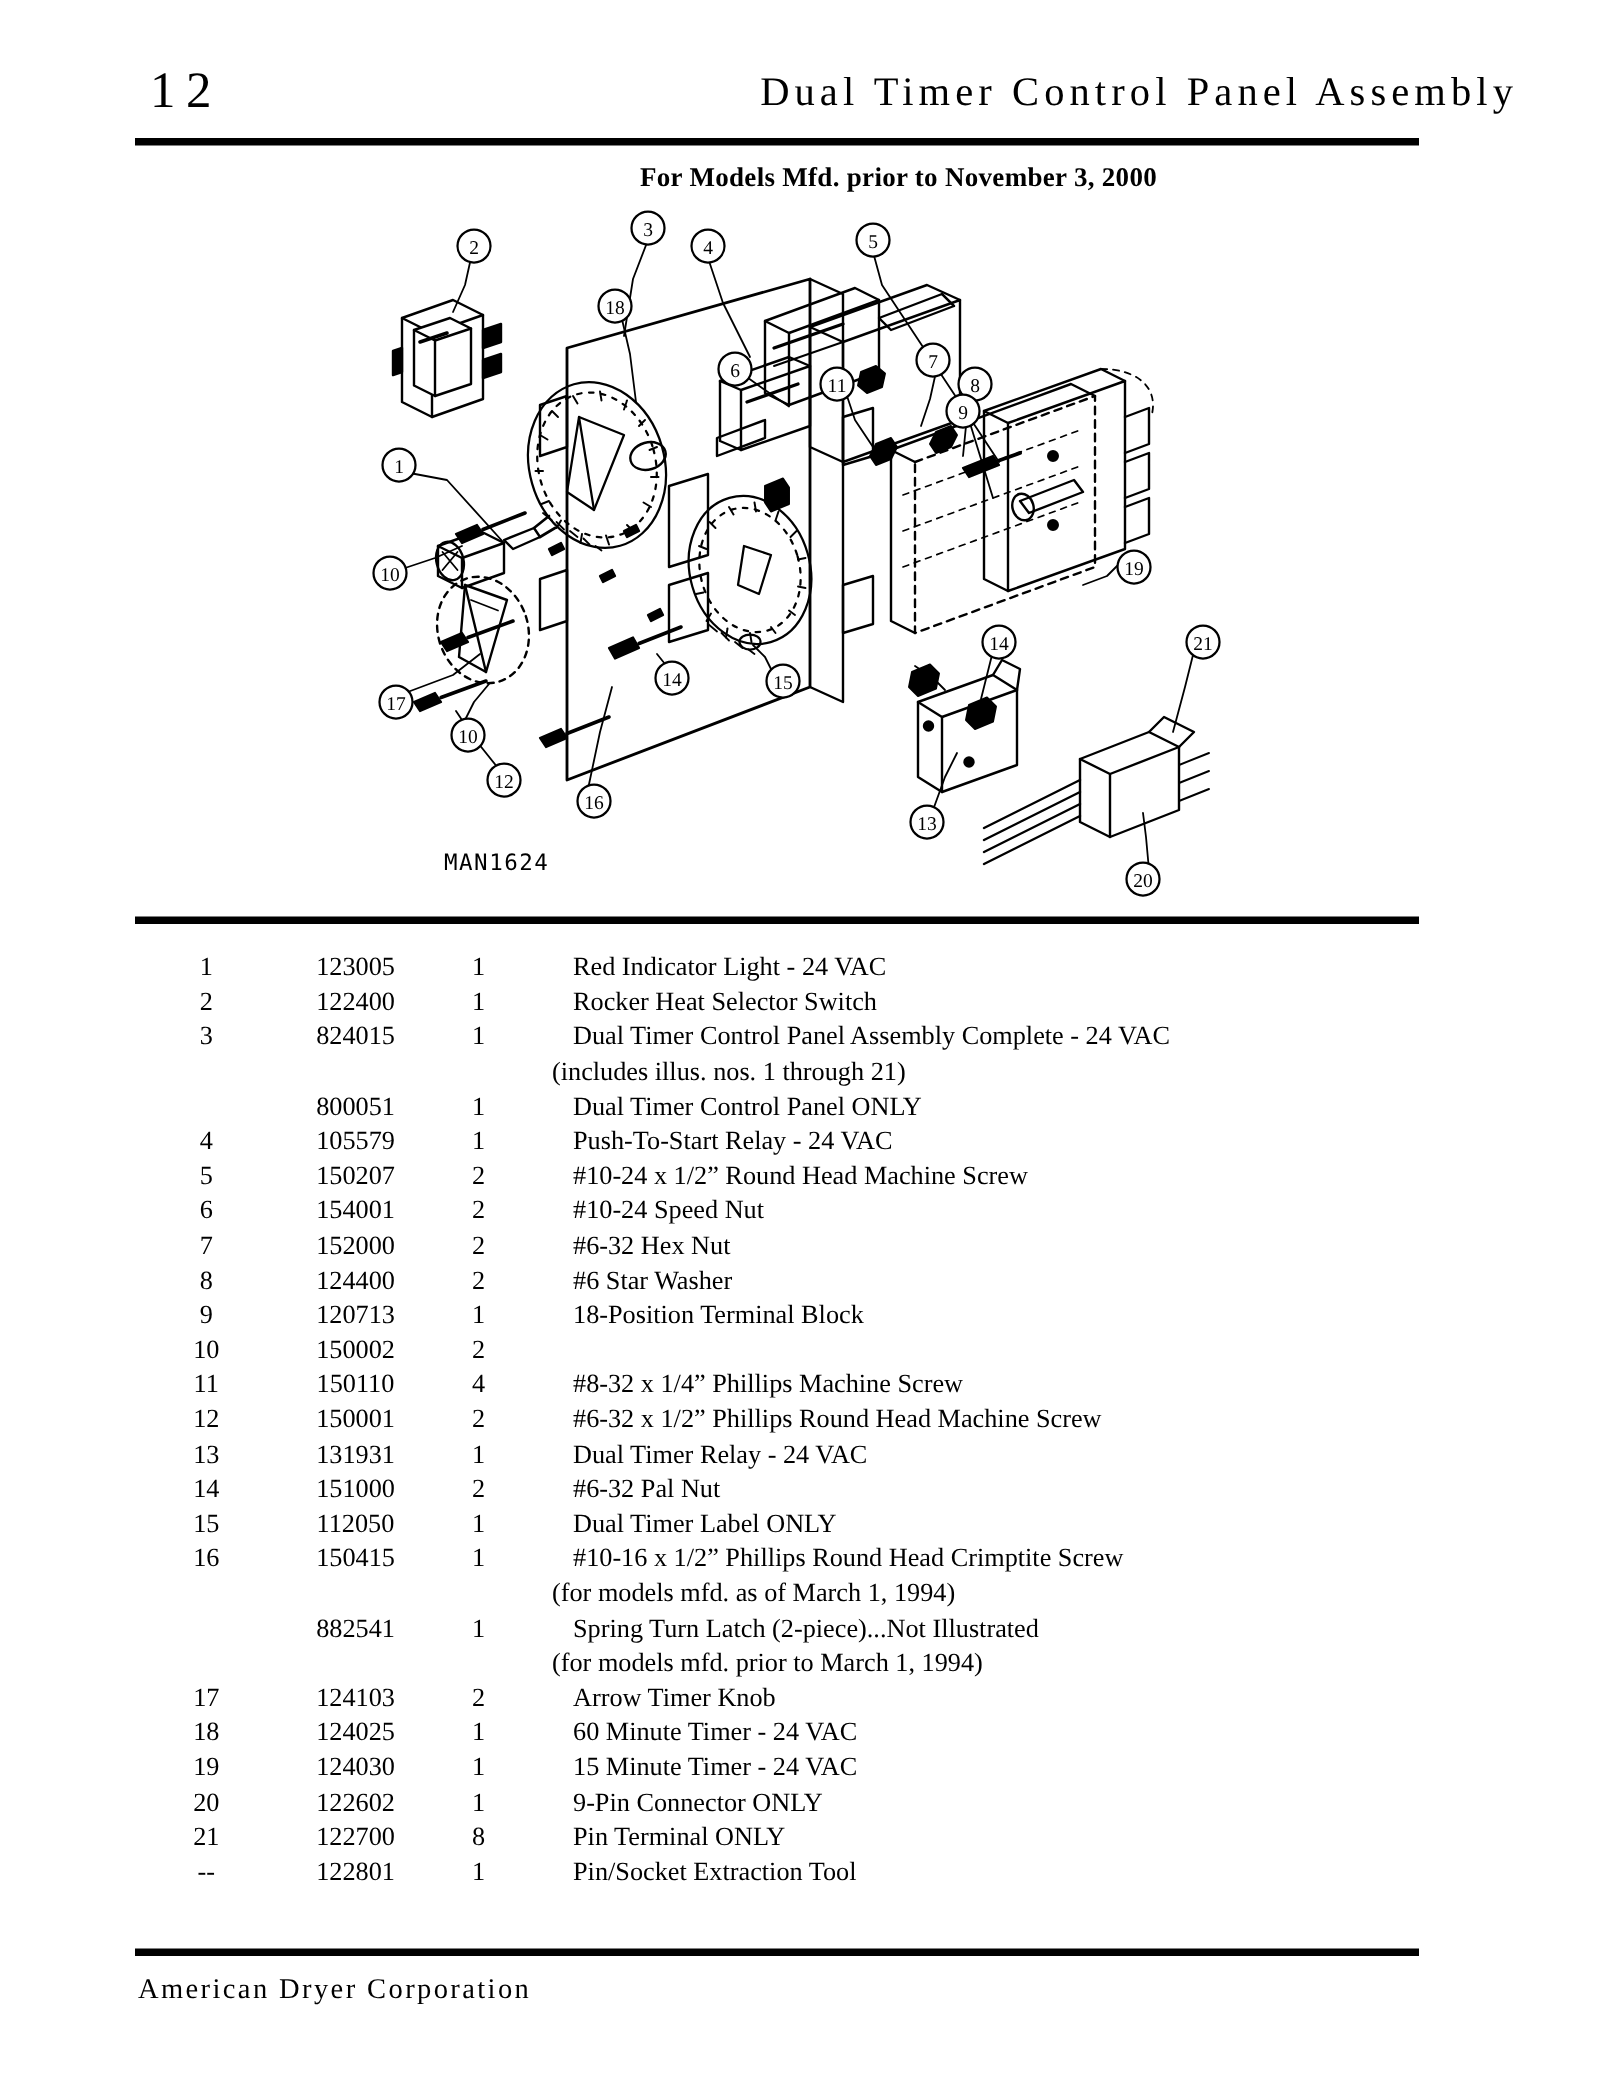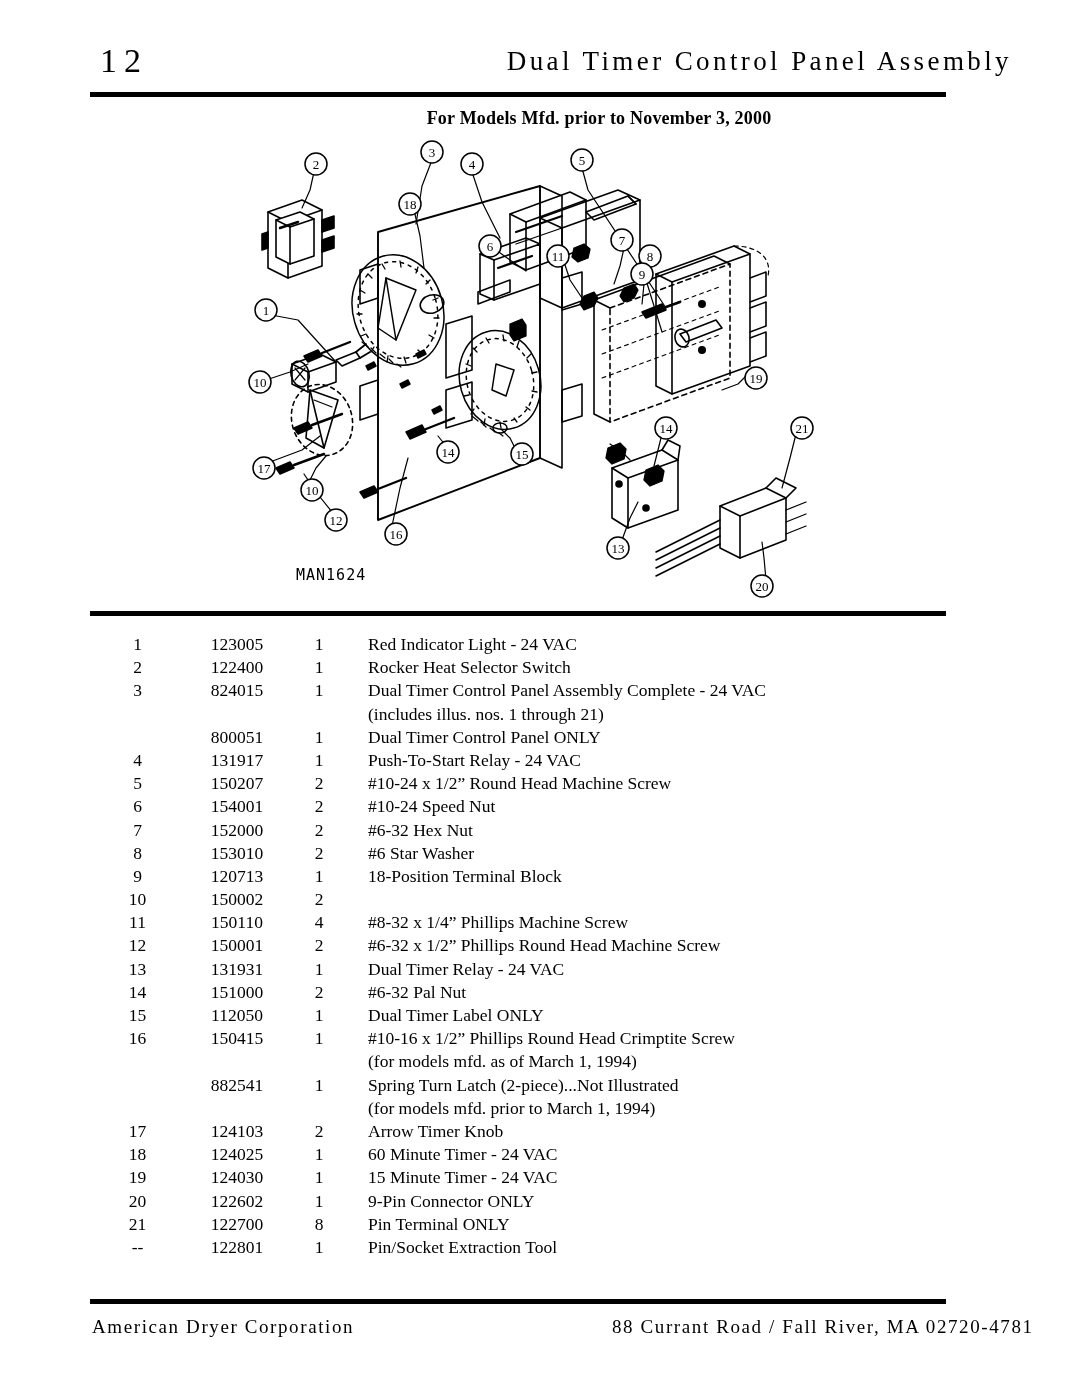--- a/index.html
+++ b/index.html
@@ -44,21 +44,21 @@
   .th-part{left:113px;}
   .th-qty{left:205px;}
   .th-desc{left:278px;}
 
   .rows{position:relative;margin-top:11px;}
   .row{position:relative;height:23.2px;}
   .row > span{position:absolute;font-size:17.5px;white-space:nowrap;line-height:23.2px;}
   .c-illus{left:0;width:95px;text-align:center;}
   .c-part{left:95px;width:104px;text-align:center;}
   .c-qty{left:199px;width:60px;text-align:center;}
-  .c-desc{left:278px;}
+  .c-desc{left:292px;}
   .row.cont .c-desc{left:278px;}
 
   
   .footer{
     position:absolute;left:0;right:0;top:1316px;height:34px;
     font-size:19px;letter-spacing:1.6px;white-space:nowrap;overflow:hidden;
   }
   .f-left{position:absolute;left:92px;top:0;}
   .f-right{position:absolute;left:612px;top:0;}
 </style>
@@ -429,21 +429,21 @@
           <span class="c-desc">(includes illus. nos. 1 through 21)</span>
         </div>
         <div class="row">
           <span class="c-illus"></span>
           <span class="c-part">800051</span>
           <span class="c-qty">1</span>
           <span class="c-desc">Dual Timer Control Panel ONLY</span>
         </div>
         <div class="row">
           <span class="c-illus">4</span>
-          <span class="c-part">131917</span>
+          <span class="c-part">105579</span>
           <span class="c-qty">1</span>
           <span class="c-desc">Push-To-Start Relay - 24 VAC</span>
         </div>
         <div class="row">
           <span class="c-illus">5</span>
           <span class="c-part">150207</span>
           <span class="c-qty">2</span>
           <span class="c-desc">#10-24 x 1/2” Round Head Machine Screw</span>
         </div>
         <div class="row">
@@ -453,21 +453,21 @@
           <span class="c-desc">#10-24 Speed Nut</span>
         </div>
         <div class="row">
           <span class="c-illus">7</span>
           <span class="c-part">152000</span>
           <span class="c-qty">2</span>
           <span class="c-desc">#6-32 Hex Nut</span>
         </div>
         <div class="row">
           <span class="c-illus">8</span>
-          <span class="c-part">153010</span>
+          <span class="c-part">124400</span>
           <span class="c-qty">2</span>
           <span class="c-desc">#6 Star Washer</span>
         </div>
         <div class="row">
           <span class="c-illus">9</span>
           <span class="c-part">120713</span>
           <span class="c-qty">1</span>
           <span class="c-desc">18-Position Terminal Block</span>
         </div>
         <div class="row">
@@ -565,16 +565,15 @@
           <span class="c-qty">1</span>
           <span class="c-desc">Pin/Socket Extraction Tool</span>
         </div>
       </div>
   </div>
 
   <div class="rule rule-bot"></div>
 
   <div class="footer">
     <span class="f-left">American Dryer Corporation</span>
-    <span class="f-right">88 Currant Road / Fall River, MA 02720-4781</span>
   </div>
 
 </div>
 
 </body></html>

